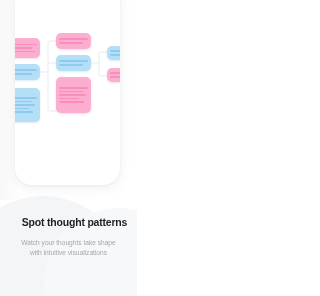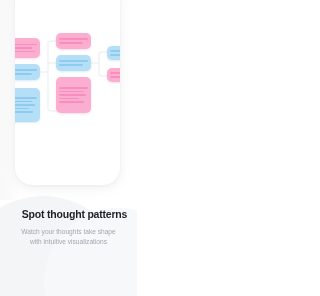--- a/index.html
+++ b/index.html
@@ -117,21 +117,21 @@
     left: 0;
     top: 206px;
     width: 137px;
     text-align: center;
   }
   .caption-title {
     font-size: 10.5px;
     font-weight: bold;
     color: #1d2024;
     letter-spacing: -0.2px;
-    margin: 1px;
+    margin: 9px;
     line-height: 14px;
     padding-left: 12px;
   }
   .caption-body {
     margin: 6px auto 0;
     width: 98px;
     font-size: 6.6px;
     line-height: 9.5px;
     color: #a3a8ae;
   }

